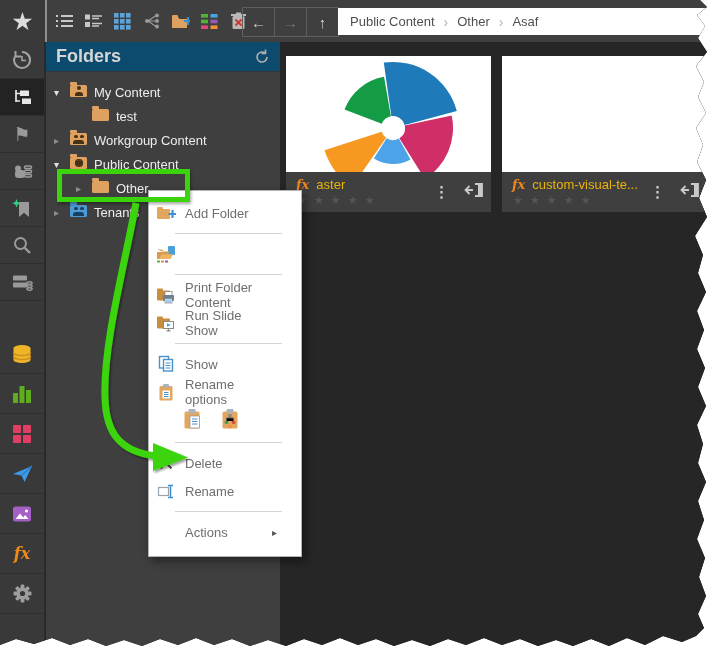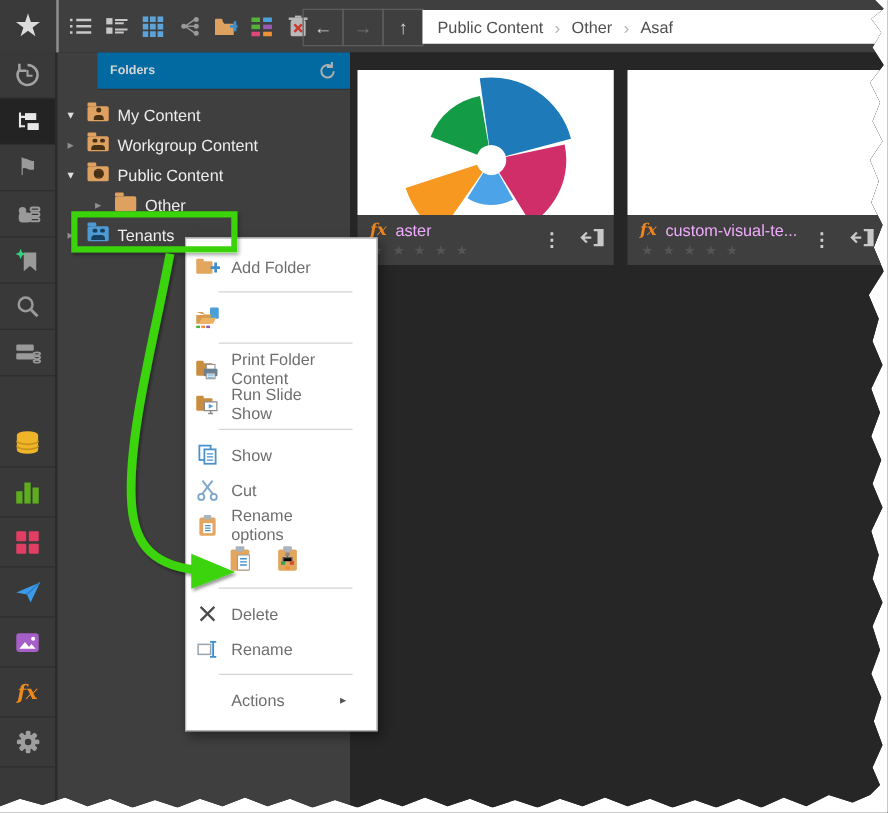--- a/index.html
+++ b/index.html
@@ -25,22 +25,22 @@
     border-right:1px solid #2b2b2b;box-sizing:border-box;display:flex;flex-direction:column;}
   .scell{width:100%;height:37px;box-sizing:border-box;border-bottom:1px solid #2e2e2e;
     display:flex;align-items:center;justify-content:center;flex:0 0 auto;}
   .scell.big{height:40px;}
   .scell.sel{background:#232323;}
   .sgap{height:33px;flex:0 0 auto;}
   .glyph{color:#9a9a9a;line-height:1;}
   .fxtxt{font-family:"DejaVu Serif",serif;font-style:italic;font-weight:bold;color:#ef8a1a;font-size:16px;}
   
   .fpanel{position:absolute;left:46px;top:42px;width:234px;height:608px;background:#3f3f3f;}
-  .fheader{height:30px;background:#0369a1;display:flex;align-items:center;padding:0 10px;
-    color:#d6d6d6;font-size:10px;font-weight:bold;border-bottom:1px solid #343434;box-sizing:border-box;margin-left:32px;}
+  .fheader{height:30px;background:#0c4a6e;display:flex;align-items:center;padding:0 10px;
+    color:#d6d6d6;font-size:18px;font-weight:bold;border-bottom:1px solid #343434;box-sizing:border-box;}
   .fheader .refresh{margin-left:auto;display:flex;}
   .tree{padding-top:8px;}
   .trow{height:24px;display:flex;align-items:center;font-size:13px;color:#ededed;}
   .lvl0{padding-left:8px;}
   .lvl1{padding-left:30px;}
   .tarrow{width:16px;font-size:10px;flex:0 0 auto;}
   .tarrow.exp{color:#e0e0e0;}
   .tarrow.col{color:#8f8f8f;}
   .tarrow.none{visibility:hidden;}
   .fld{position:relative;width:17px;height:12px;border-radius:1.5px;background:#dfa15f;
@@ -65,21 +65,21 @@
   .ov-globe::before{content:"";width:8px;height:8px;border-radius:50%;background:#463016;
     position:absolute;left:4.5px;top:1.5px;box-shadow:inset 0 0 0 1px #463016,inset 0 2.5px 0 -1.5px #dfa15f,inset 0 -3.5px 0 -2.5px #dfa15f;}
   
   .content{position:absolute;left:280px;top:42px;width:430px;height:608px;background:#262626;}
   .tile{position:absolute;top:14px;width:205px;height:156px;}
   .tile .thumb{width:205px;height:116px;background:#fff;display:flex;align-items:center;justify-content:center;overflow:hidden;}
   .tfoot{width:205px;height:40px;background:#3f3f3f;box-sizing:border-box;
     padding:5px 6px 0 10px;display:flex;align-items:flex-start;}
   .tmain{flex:1;min-width:0;}
   .trow1{display:flex;align-items:center;gap:7px;}
-  .ttitle{font-size:13px;color:#f0abfc;white-space:nowrap;overflow:hidden;}
+  .ttitle{font-size:13px;color:#eab308;white-space:nowrap;overflow:hidden;}
   .tfx{font-family:"DejaVu Serif",serif;font-style:italic;font-weight:bold;color:#f0851d;font-size:13px;}
   .tstars{font-size:11px;letter-spacing:2px;color:#555;margin:2px 0 0 1px;white-space:nowrap;}
   .kebab{color:#cfcfcf;font-size:15px;font-weight:bold;margin:6px 14px 0 4px;}
   .door{margin-top:4px;}
   
   .cmenu{position:absolute;left:148px;top:190px;width:154px;background:#fff;
     border:1px solid #b4b4b4;box-shadow:3px 4px 9px rgba(0,0,0,.45);box-sizing:border-box;
     padding:8px 16px 10px 0;z-index:40;}
   .mi{height:28px;display:flex;align-items:center;padding:0 8px 0 7px;color:#6e6e6e;font-size:13px;}
   .micon{width:20px;height:20px;margin-right:9px;display:flex;align-items:center;justify-content:center;flex:0 0 auto;}
@@ -308,20 +308,25 @@
       </span>
     </div>
     <div class="tree">
       <div class="trow lvl0">
         <span class="tarrow exp">▾</span>
         <span class="fld">
             <span class="ov ov-person"></span>
           </span>
         <span>My Content</span>
       </div>
+      <div class="trow lvl1">
+        <span class="tarrow none">▸</span>
+        <span class="fld"></span>
+        <span>test</span>
+      </div>
       <div class="trow lvl0">
         <span class="tarrow col">▸</span>
         <span class="fld">
             <span class="ov ov-people"></span>
           </span>
         <span>Workgroup Content</span>
       </div>
       <div class="trow lvl0">
         <span class="tarrow exp">▾</span>
         <span class="fld">
@@ -451,30 +456,20 @@
     <div class="msep"></div>
     <div class="mi">
       <span class="micon">
           <svg width="18" height="18">
             <rect x="2.5" y="1.5" width="9" height="11.5" fill="#fff" stroke="#4a90ca" stroke-width="1.4"></rect>
             <rect x="6.5" y="4.5" width="9" height="11.5" fill="#fff" stroke="#4a90ca" stroke-width="1.4"></rect>
             <path d="M8.5 8 h5 M8.5 10.5 h5 M8.5 13 h5" stroke="#4a90ca" stroke-width="1"></path>
           </svg>
         </span>
       <span>Show</span>
-    </div>
-    <div class="mi">
-      <span class="micon">
-          <svg width="18" height="18">
-            <path d="M5 1.5 L13.5 12.5 M13 1.5 L4.5 12.5" stroke="#7fa6c9" stroke-width="1.5"></path>
-            <circle cx="4" cy="14.5" r="2.4" stroke="#7fa6c9" stroke-width="1.5" fill="none"></circle>
-            <circle cx="14" cy="14.5" r="2.4" stroke="#7fa6c9" stroke-width="1.5" fill="none"></circle>
-          </svg>
-        </span>
-      <span>Cut</span>
     </div>
     <div class="mi">
       <span class="micon">
           <svg width="17" height="19">
             <rect x="1.5" y="3" width="13" height="14.5" rx="1.5" fill="#e2a65f"></rect>
             <rect x="5" y="1" width="6" height="3.6" rx="1" fill="#aab4bd"></rect>
             <rect x="4.5" y="7.5" width="7.5" height="8" fill="#fff"></rect>
             <path d="M6 9.5 h4.5 M6 11.5 h4.5 M6 13.5 h4.5" stroke="#4a90ca" stroke-width="1"></path>
           </svg>
         </span>

